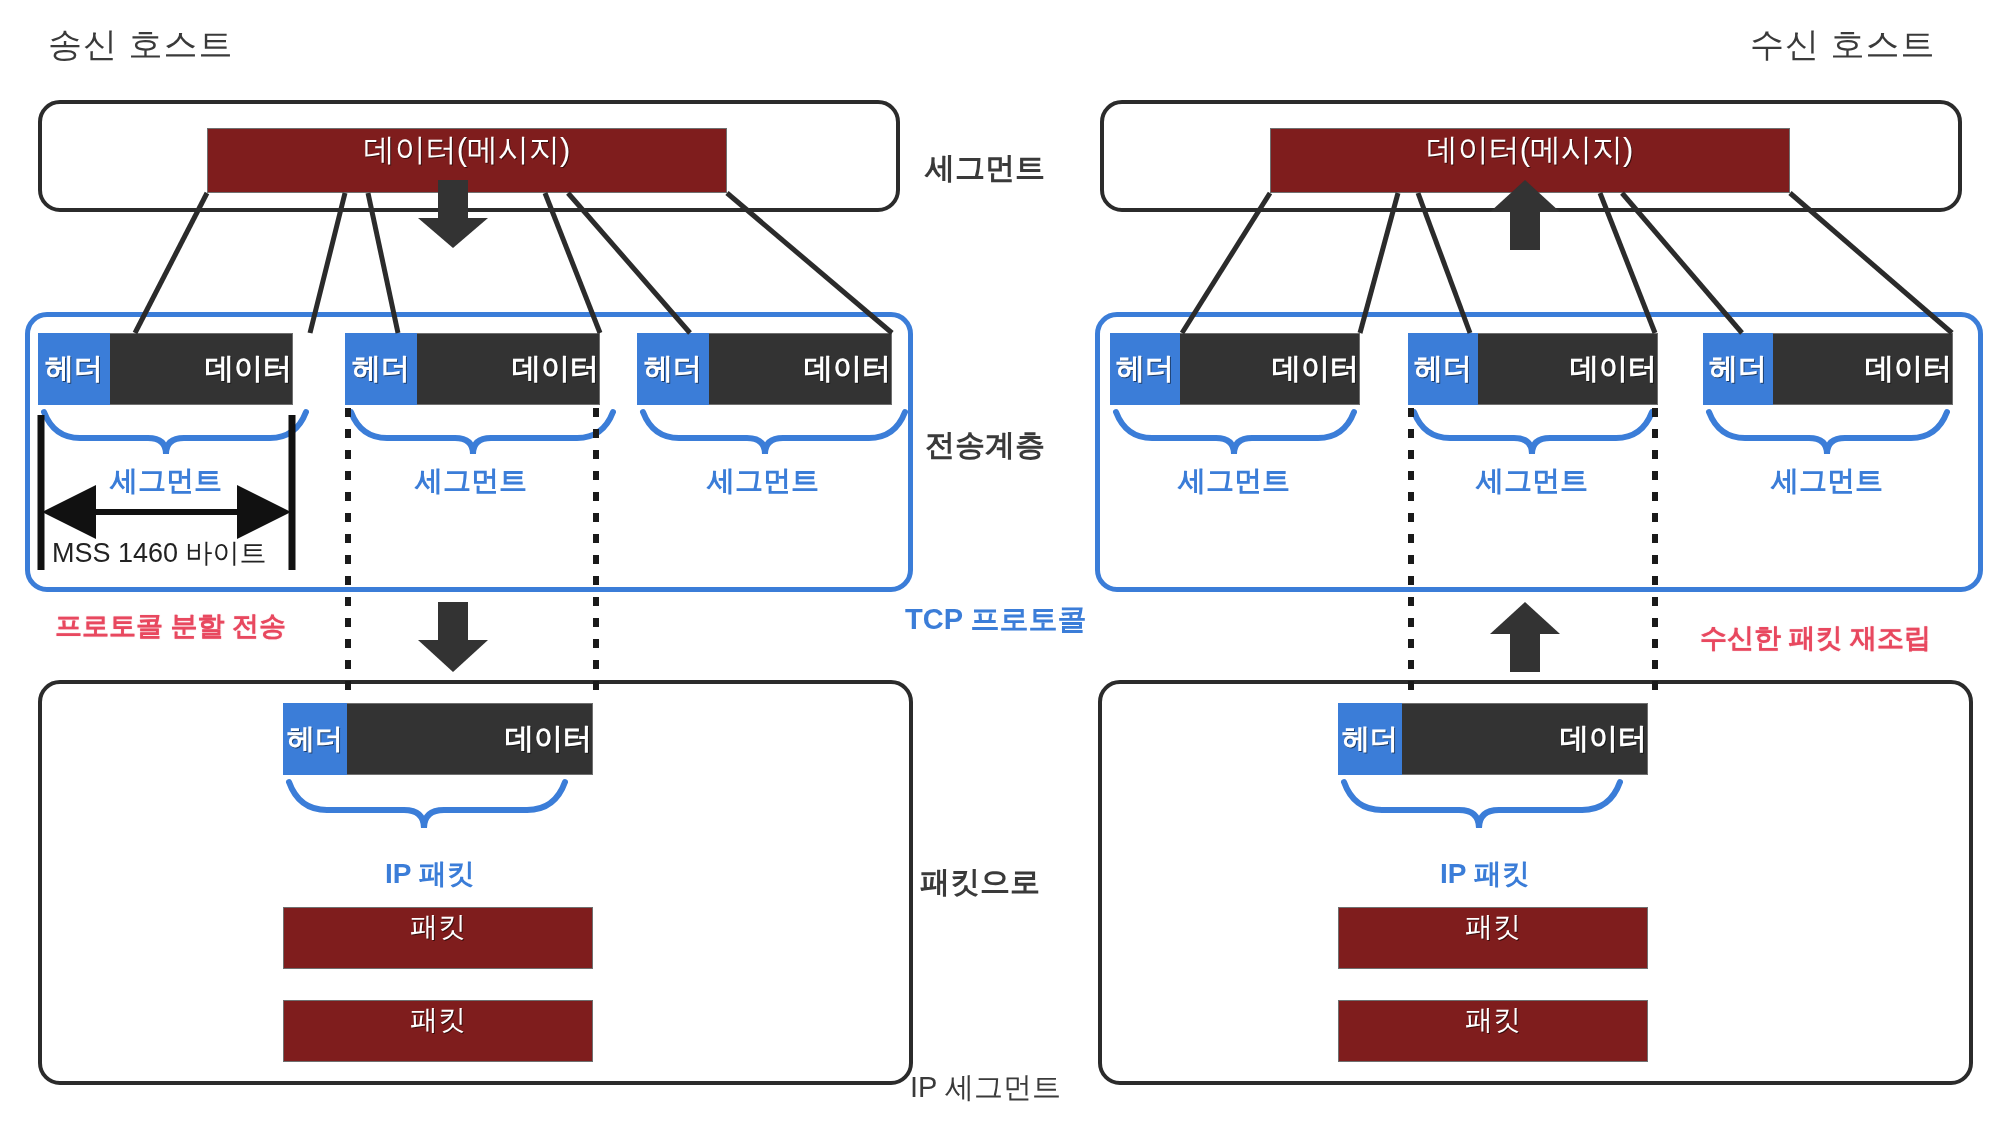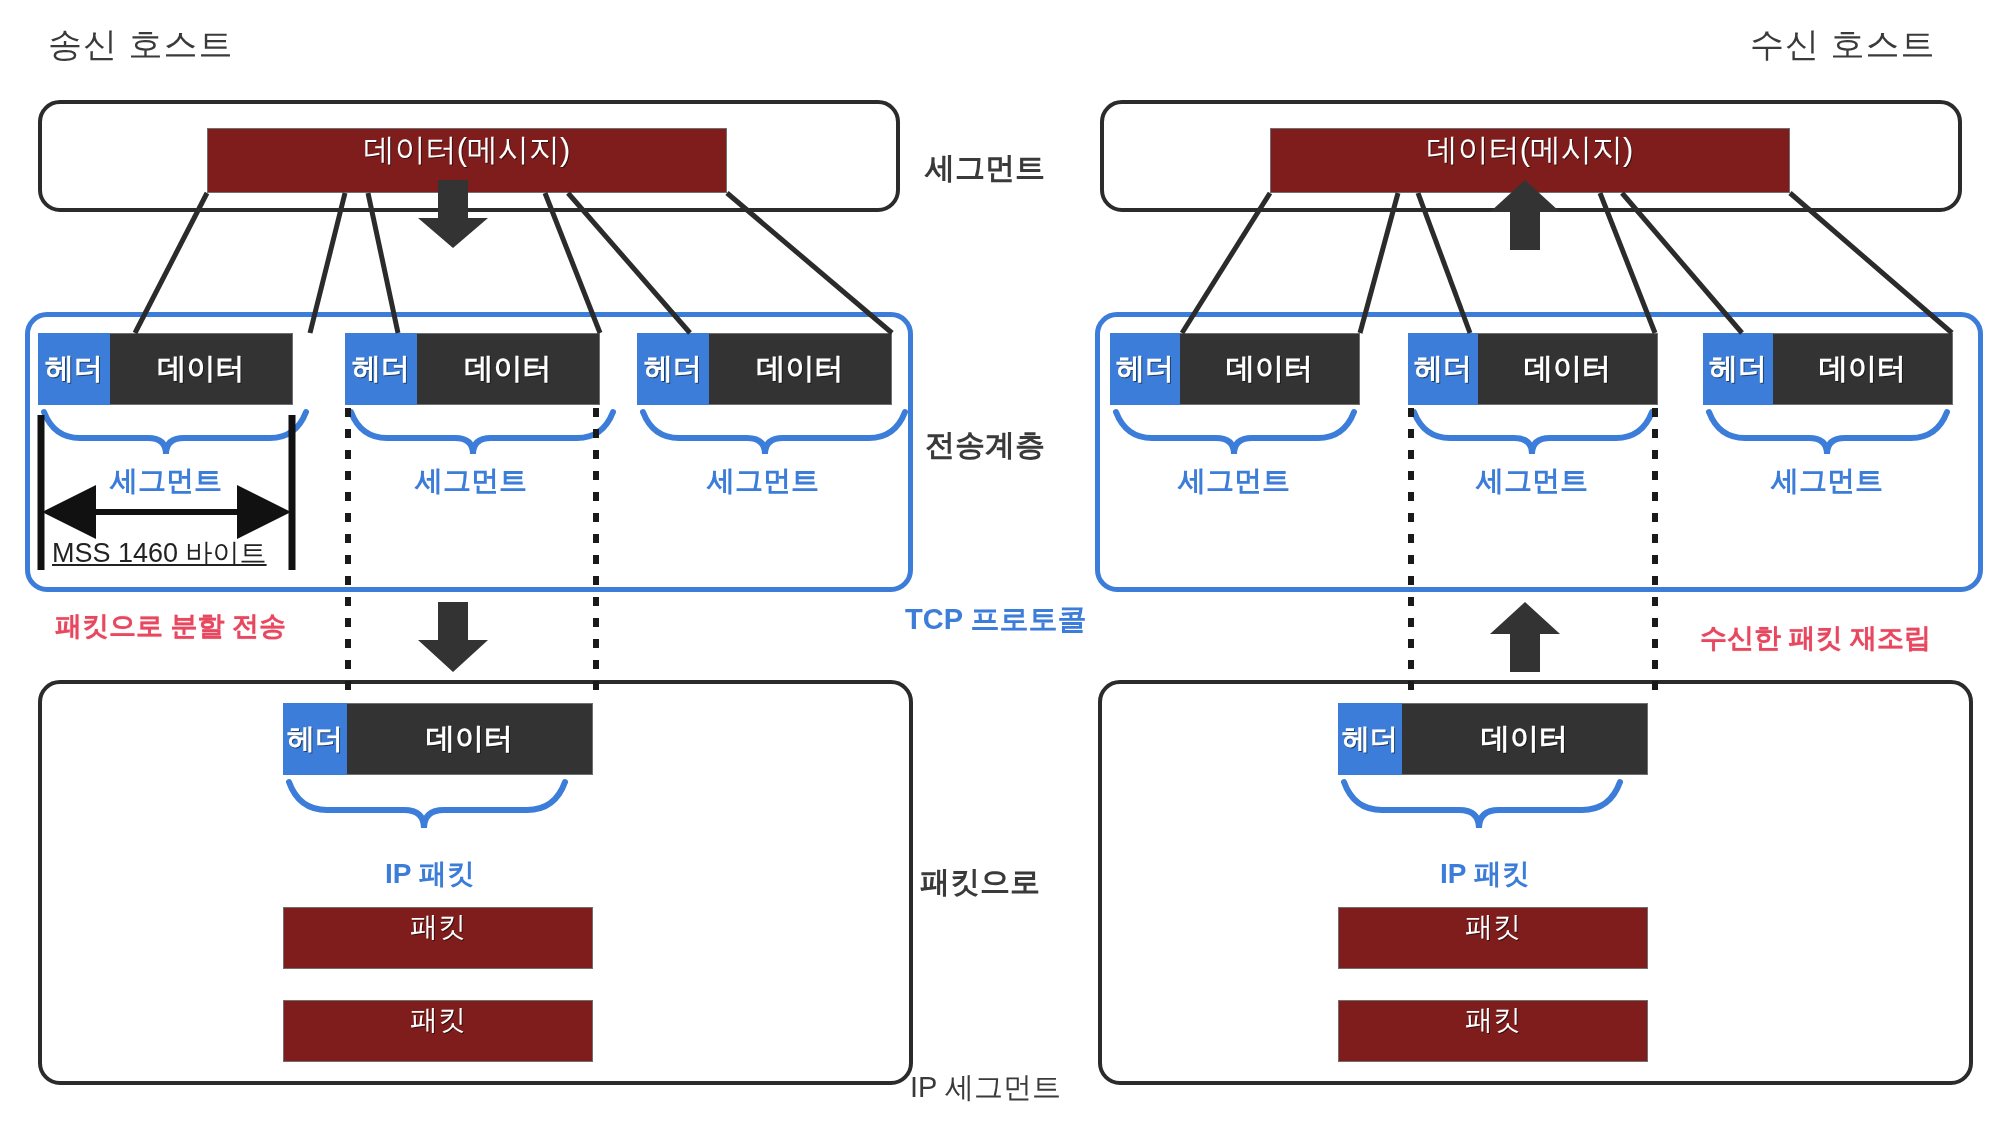--- a/index.html
+++ b/index.html
@@ -24,51 +24,51 @@
               display:flex;align-items:flex-start;justify-content:center;
               color:#ffffff;font-weight:400;}
   .dark-block span{text-shadow:1px 1px 0 rgba(0,0,0,.55);}
 
   
   .pdu{display:flex;align-items:stretch;}
   .pdu .hdr{background:#3b7dd8;display:flex;align-items:center;
             justify-content:center;color:#ffffff;font-weight:700;
             border:1px solid #3b7dd8;}
   .pdu .dat{background:#333333;display:flex;align-items:center;
-            justify-content:center;color:#ffffff;font-weight:700;
+            justify-content:flex-end;color:#ffffff;font-weight:700;
             border:1px solid #6f6f6f;border-left:none;flex:1;}
   .pdu .hdr span,.pdu .dat span{text-shadow:1px 1px 0 rgba(0,0,0,.5);}
 
   
   .lbl-blue{color:#3b7dd8;font-weight:700;white-space:nowrap;}
   .lbl-red{color:#e8485f;font-weight:700;white-space:nowrap;
            text-shadow:0 0 1px rgba(232,72,95,.5);}
   .lbl-dark{color:#3a3a3a;font-weight:700;white-space:nowrap;}
-  .lbl-mss{color:#222222;font-weight:400;white-space:nowrap;text-decoration:underline;}
+  .lbl-mss{color:#222222;font-weight:400;white-space:nowrap;}
 
   
   .ovl{position:absolute;left:0;top:0;width:2000px;height:1125px;
        pointer-events:none;}
 </style>
 </head>
 <body>
 
 <div class="stage">
 
   <div class="abs host-title" style="left:48px;top:22px;">송신 호스트</div>
   <div class="abs host-title" style="left:1750px;top:22px;">수신 호스트</div>
 
   <div class="abs lbl-dark" style="left:925px;top:148px;font-size:30px;">세그먼트</div>
   <div class="abs lbl-dark" style="left:925px;top:425px;font-size:30px;">전송계층</div>
   <div class="abs lbl-dark" style="left:920px;top:862px;font-size:30px;">패킷으로</div>
 
   <div class="abs lbl-blue" style="left:905px;top:600px;font-size:29px;">TCP 프로토콜</div>
   <div class="abs lbl-dark" style="left:910px;top:1068px;font-size:29px;font-weight:400;">IP 세그먼트</div>
 
-  <div class="abs lbl-red" style="left:55px;top:608px;font-size:27px;">패킷으로 분할 전송</div>
+  <div class="abs lbl-red" style="left:55px;top:608px;font-size:27px;">프로토콜 분할 전송</div>
   <div class="abs lbl-red" style="left:1700px;top:620px;font-size:27px;text-align:center;">수신한 패킷 재조립</div>
 
   <div class="abs layer-box" style="left:38px;top:100px;width:862px;height:112px;"></div>
 
   <div class="abs dark-block" style="left:207px;top:128px;width:520px;height:65px;font-size:31px;">
     <span>데이터(메시지)</span>
   </div>
 
   <div class="abs layer-box blue" style="left:25px;top:312px;width:888px;height:280px;"></div>
 

